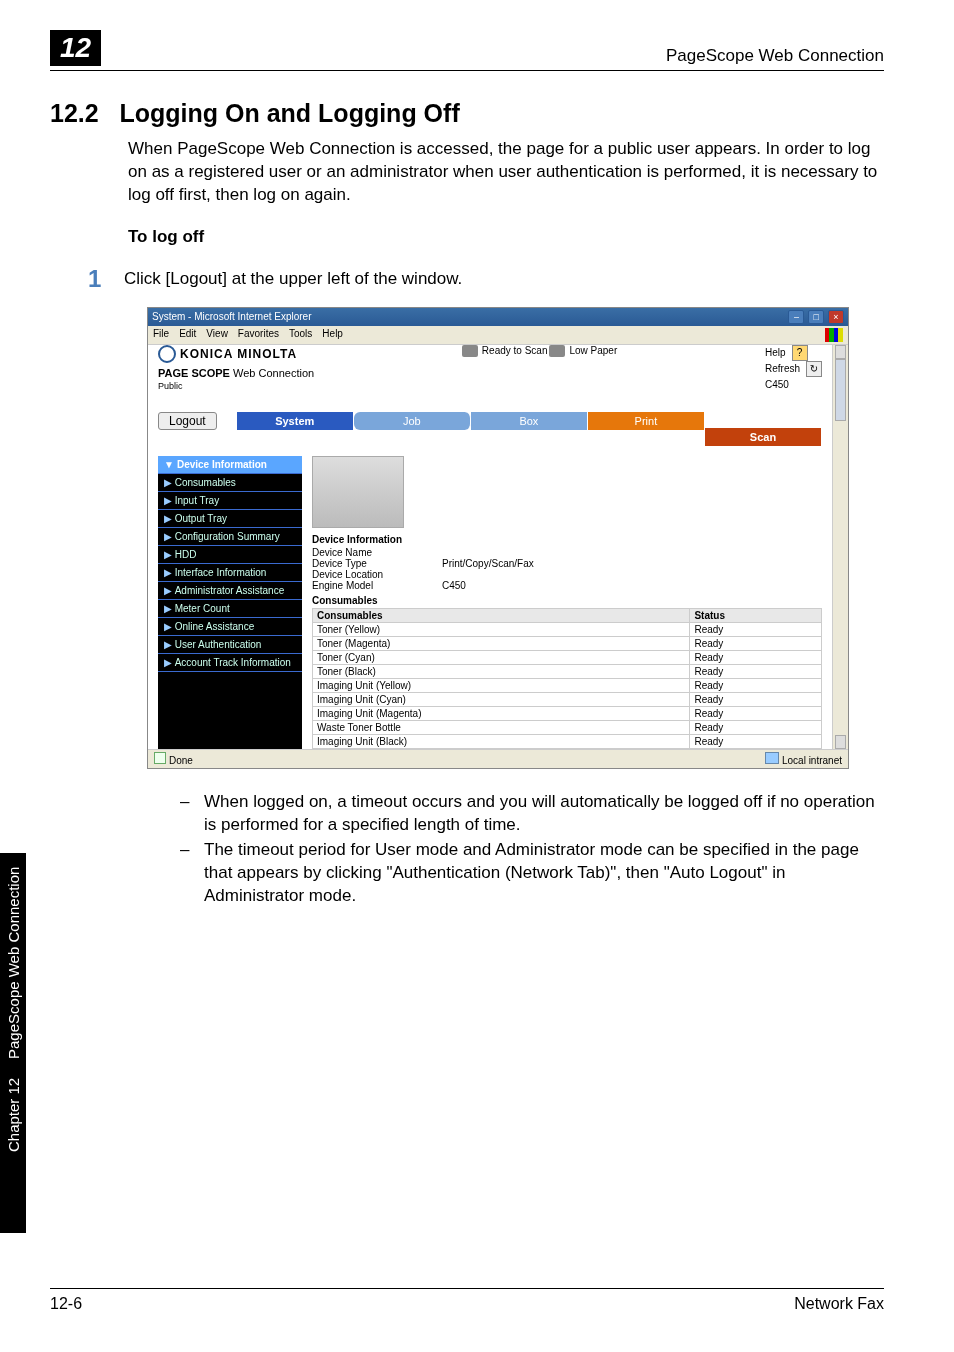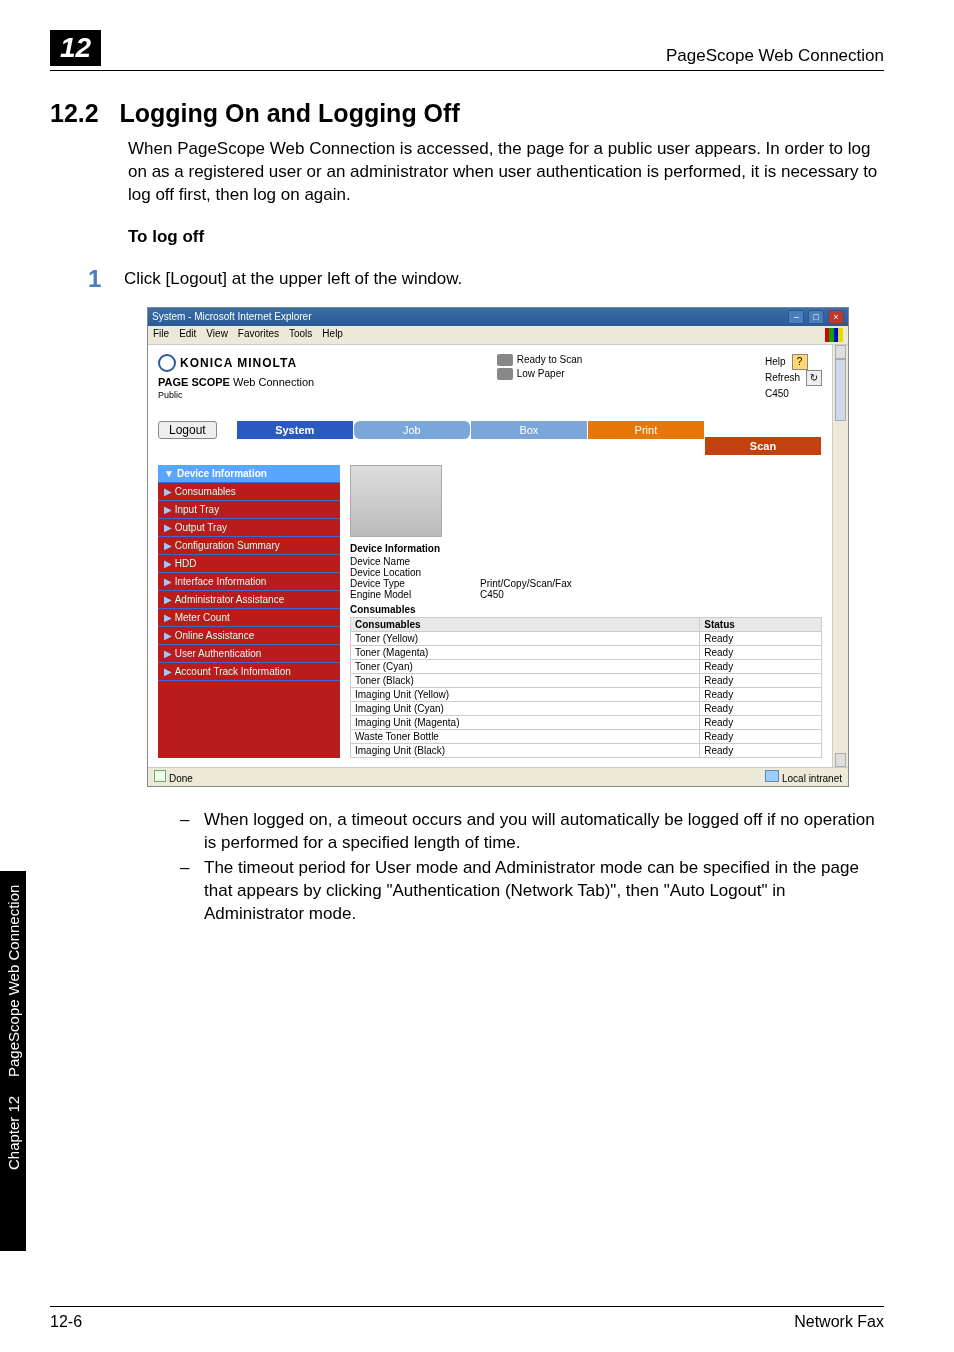--- a/index.html
+++ b/index.html
@@ -137,42 +137,42 @@
   .ss-scroll::before { top:0; }
   .ss-scroll::after { bottom:0; }
   .ss-scroll-thumb {
     position:absolute;
     top:14px; left:2px; right:2px; height:60px;
     background:#cfd8e6;
     border:1px solid #aaa;
   }
   .ss-content {
     flex: 1;
-    padding: 9px 10px;
+    padding: 0 10px;
     overflow: hidden;
   }
   .ss-topbar {
     display: flex;
     align-items: flex-start;
     justify-content: space-between;
     margin-bottom: 4px;
   }
   .ss-logo-col { }
   .ss-logo-row {
     display:flex; align-items:center; gap:4px; margin-bottom:4px;
   }
   .ss-logo-circle {
     width:14px; height:14px; border-radius:50%;
     border:2px solid #2a5a95;
   }
   .ss-logo-text { font-weight:bold; font-size:12px; letter-spacing:1px; }
   .ss-connection { font-size:11px; }
   .ss-public { font-size:9px; margin-top:2px; }
   .ss-status-col {
-    display:flex; flex-direction:column; gap:2px;
+    display:flex; gap:2px;
   }
   .ss-status-row { display:flex; align-items:center; gap:4px; }
   .ss-status-icon {
     width:16px; height:12px; background:#888; border-radius:2px;
   }
   .ss-right-col {
     text-align:left;
     font-size:10px;
     line-height:1.5;
   }
@@ -205,22 +205,22 @@
     border-right:1px solid #fff;
   }
   .ss-tab.system { background:#2a5ac0; font-weight:bold; }
   .ss-tab.job    { background:#7aa6da;border-radius:6px; }
   .ss-tab.box    { background:#7aa6da; }
   .ss-tab.print  { background:#e6770b; }
   .ss-tab.scan   { background:#c2410c; font-weight:bold;margin-top:32px; }
 
   .ss-body { display:flex; gap:10px; margin-top:10px; }
   .ss-side {
-    width:182px;
-    background:#b91c1c;
+    width:144px;
+    background:#000000;
     color:#fff;
     font-size:10px;
   }
   .ss-side-item {
     padding:3px 6px;
     border-bottom:1px solid #3a6ad0;
     color:#cfe;
     cursor:pointer;
   }
   .ss-side-item.active {
@@ -430,26 +430,26 @@
             </div>
           <div class="ss-right">
             <div class="ss-device-img"></div>
             <div class="ss-sec-title">Device Information</div>
             <div id="dev-info">
                 <div class="ss-kv">
                   <div>Device Name</div>
                   <div></div>
                 </div>
                 <div class="ss-kv">
+                  <div>Device Type</div>
+                  <div>Print/Copy/Scan/Fax</div>
+                </div>
+                <div class="ss-kv">
                   <div>Device Location</div>
                   <div></div>
-                </div>
-                <div class="ss-kv">
-                  <div>Device Type</div>
-                  <div>Print/Copy/Scan/Fax</div>
                 </div>
                 <div class="ss-kv">
                   <div>Engine Model</div>
                   <div>C450</div>
                 </div>
               </div>
             <div class="ss-sec-title">Consumables</div>
             <table class="ss-table">
               <thead>
                 <tr>

